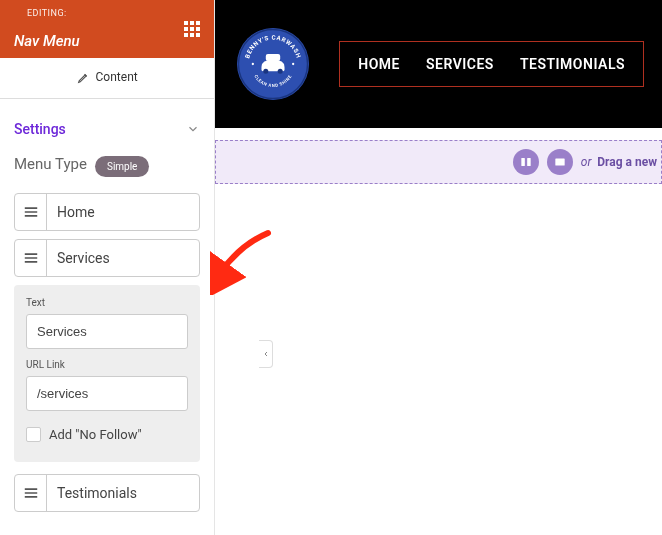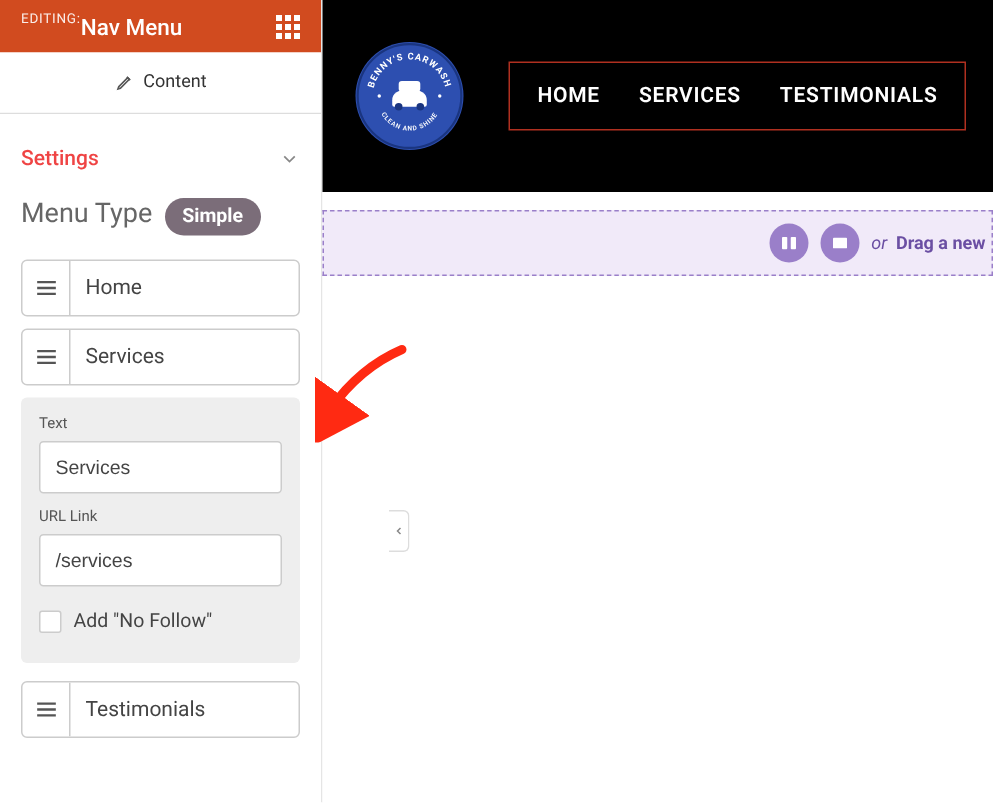--- a/index.html
+++ b/index.html
@@ -4,39 +4,39 @@
 <style>
 * { box-sizing: border-box; margin: 0; padding: 0; }
 body { font-family: -apple-system, BlinkMacSystemFont, "Segoe UI", Roboto, sans-serif; font-size: 13px; color: #333; width: 662px; height: 535px; overflow: hidden; position: relative; }
 
 .app { display: flex; height: 535px; }
 
 
 .panel { width: 259px; background: #fff; border-right: 1px solid #e5e5e5; display: flex; flex-direction: column; }
 
 .panel-header { background: #d14b1f; color: #fff; padding: 8px 14px; display: flex; align-items: center; justify-content: space-between; }
-.panel-header .titles { display: flex; flex-direction: row; }
+.panel-header .titles { display: flex; flex-direction: column; align-items: center; }
 .panel-header .editing { font-size: 9px; letter-spacing: 0.5px; opacity: 0.9; }
-.panel-header .name { font-size: 15px; font-weight: 500; margin-top: 1px; }
+.panel-header .name { font-size: 15px; font-weight: 500; margin-top: 14px; font-style: italic; }
 .grid-icon { display: grid; grid-template-columns: repeat(3, 4px); grid-template-rows: repeat(3, 4px); gap: 2px; }
 .grid-icon span { background: #fff; width: 4px; height: 4px; }
 
 .tabs { display: flex; border-bottom: 1px solid #ddd; background: #e6e6e6; }
 .tab { flex: 1; text-align: center; padding: 12px 0; font-size: 12px; color: #555; display: flex; align-items: center; justify-content: center; gap: 6px; cursor: pointer; }
 .tab.active { background: #fff; color: #333; border-bottom: 2px solid transparent; }
 .tab svg { width: 13px; height: 13px; }
 
 .section { padding: 14px 14px 10px; }
 .section-head { display: flex; justify-content: space-between; align-items: center; padding: 8px 0 14px; cursor: pointer; }
-.section-head h3 { font-size: 14px; font-weight: 500; color: #ef4444; }
+.section-head h3 { font-size: 14px; font-weight: 500; color: #6d28d9; }
 .chev { color: #888; }
 
-.row-label { font-size: 18px; color: #666; margin: 4px 0 8px; }
+.row-label { font-size: 15px; color: #666; margin: 4px 0 8px; }
 .pills { display: inline-flex; align-items: center; gap: 0; }
-.pill { padding: 5px 12px; border-radius: 14px; font-size: 13px; color: #666; cursor: pointer; font-weight: bold; }
+.pill { padding: 5px 12px; border-radius: 14px; font-size: 10px; color: #666; cursor: pointer; }
 .pill.active { background: #7b6d79; color: #fff; }
 .menu-type-row { display: flex; align-items: center; gap: 8px; margin-bottom: 12px; }
 
 .menu-item { display: flex; align-items: stretch; border: 1px solid #ccc; border-radius: 4px; margin-bottom: 8px; background: #fff; overflow: hidden; }
 .menu-handle { width: 32px; display: flex; align-items: center; justify-content: center; border-right: 1px solid #ccc; color: #666; cursor: grab; }
 .menu-handle svg { width: 14px; height: 12px; }
 .menu-label { flex: 1; padding: 10px 10px; font-size: 14px; color: #444; }
 
 .menu-item-list { padding: 0 0 0 0; }
 

